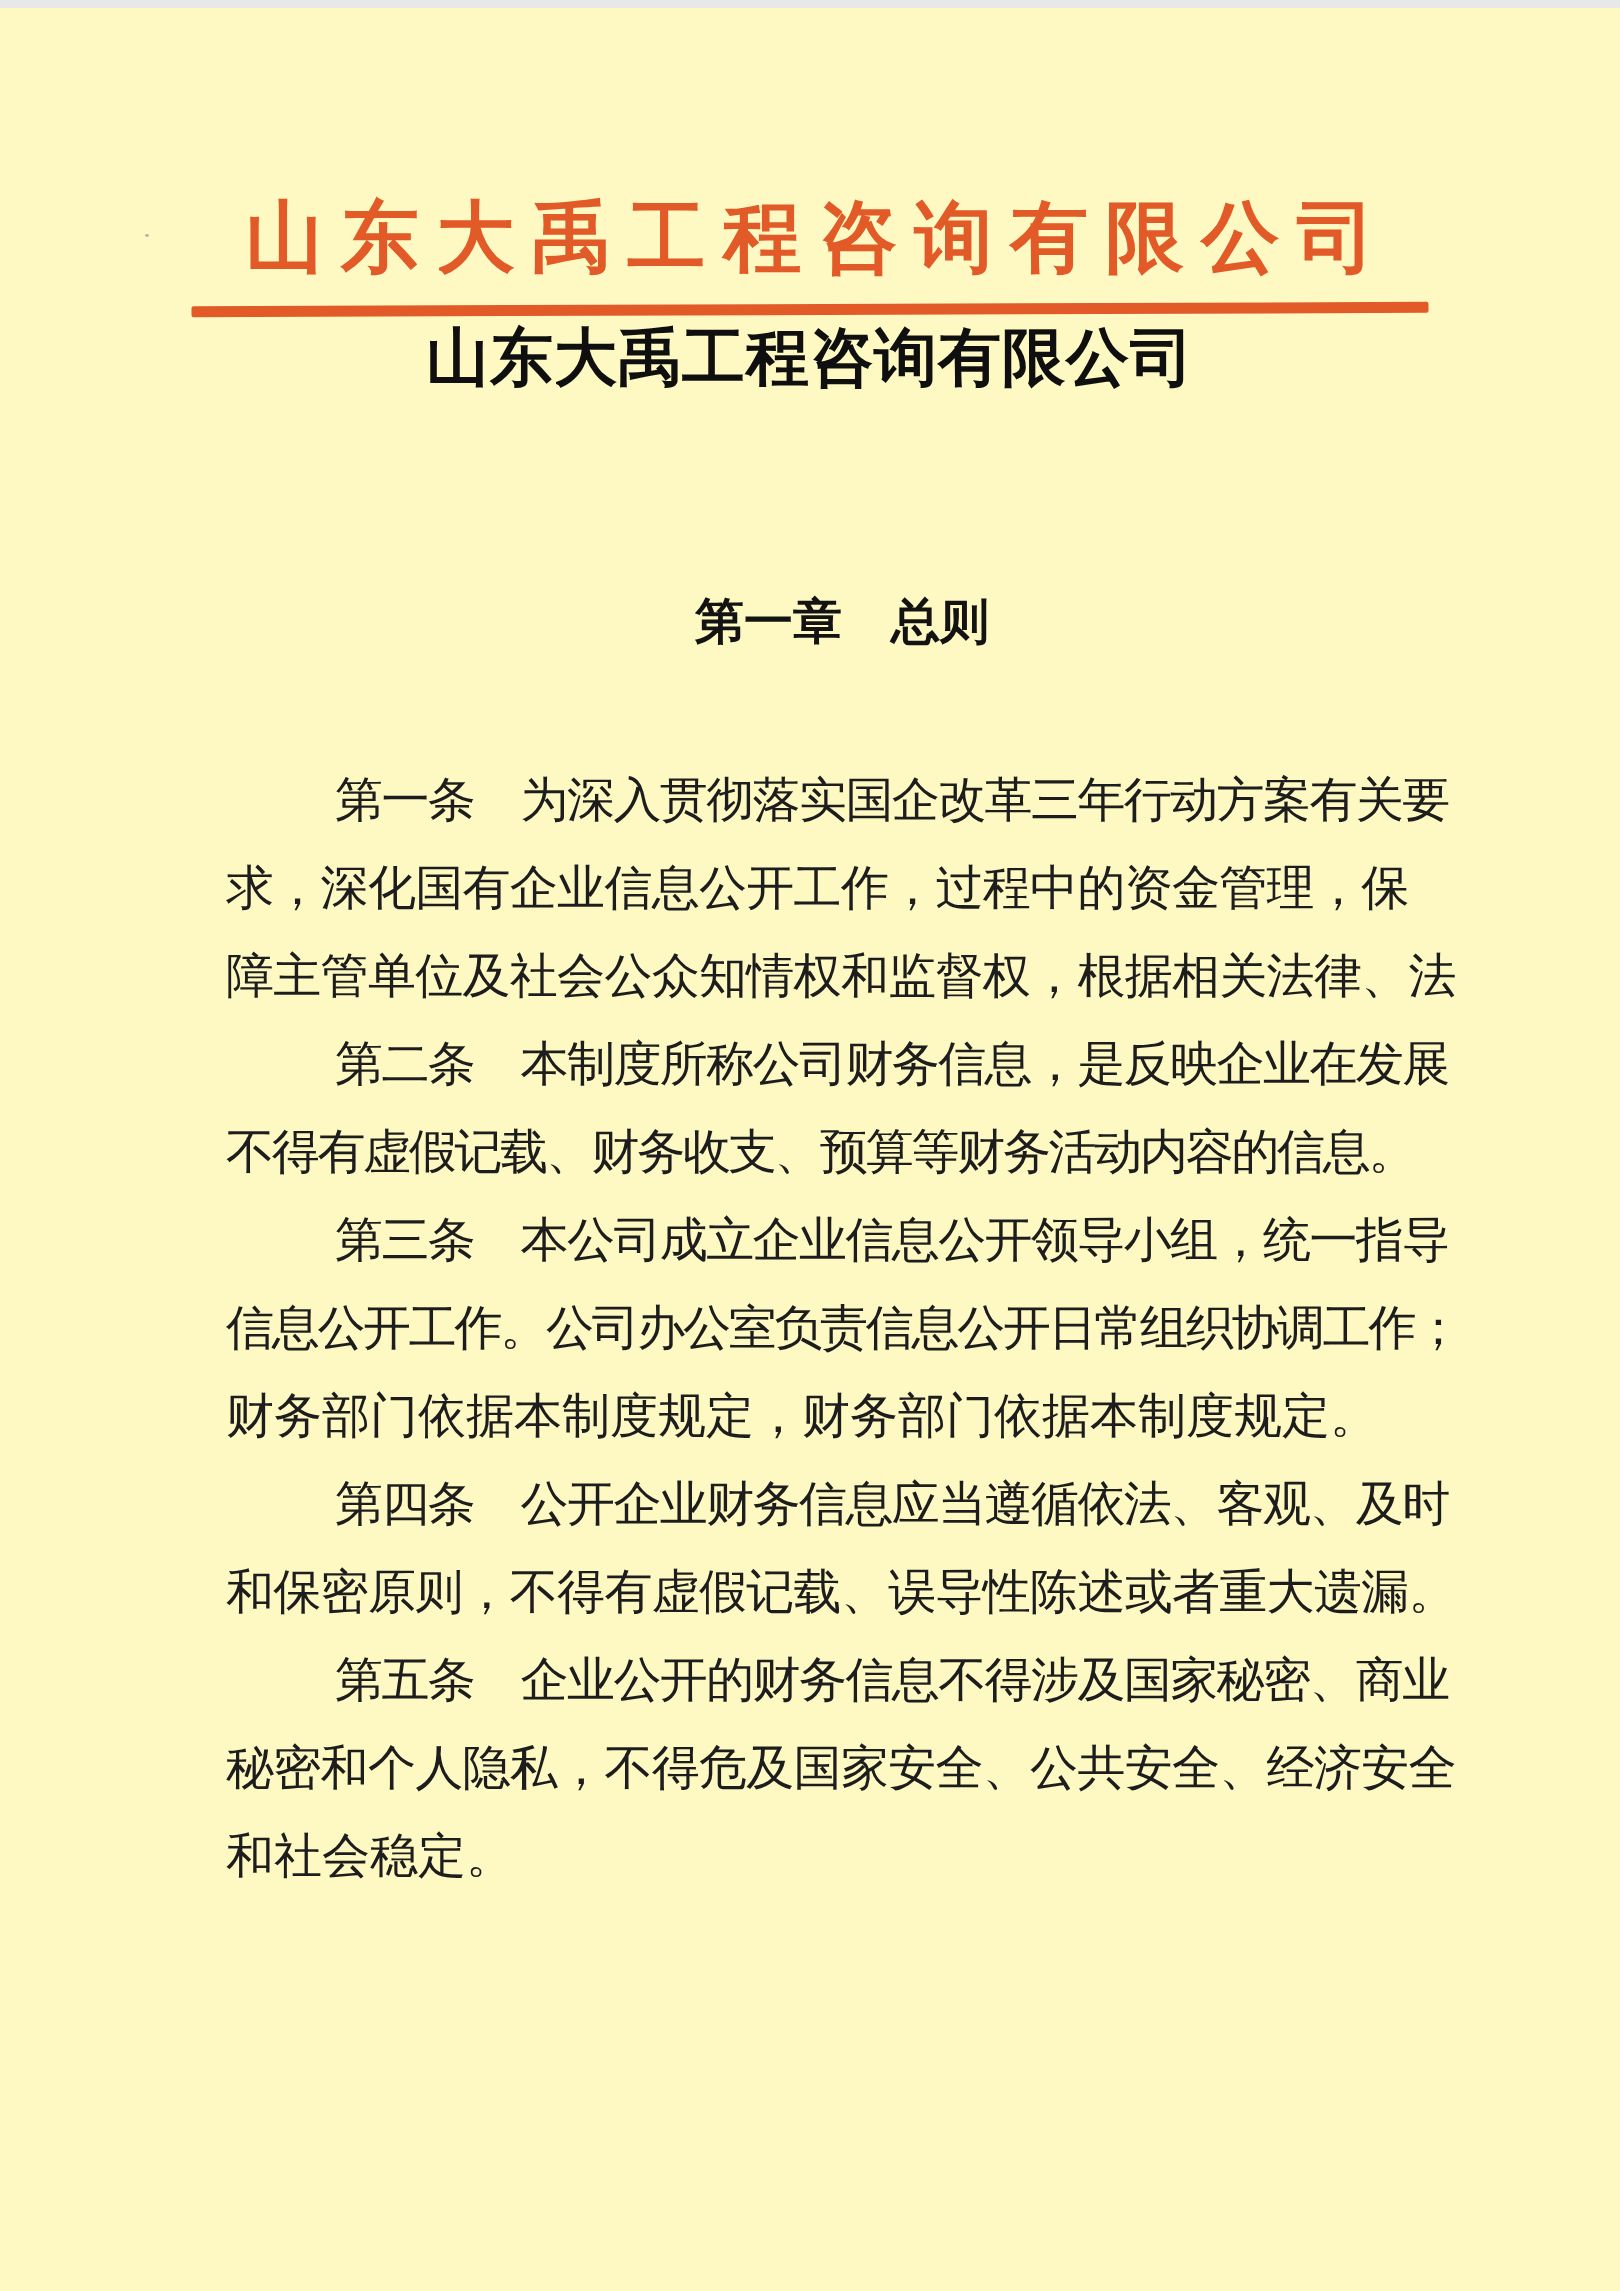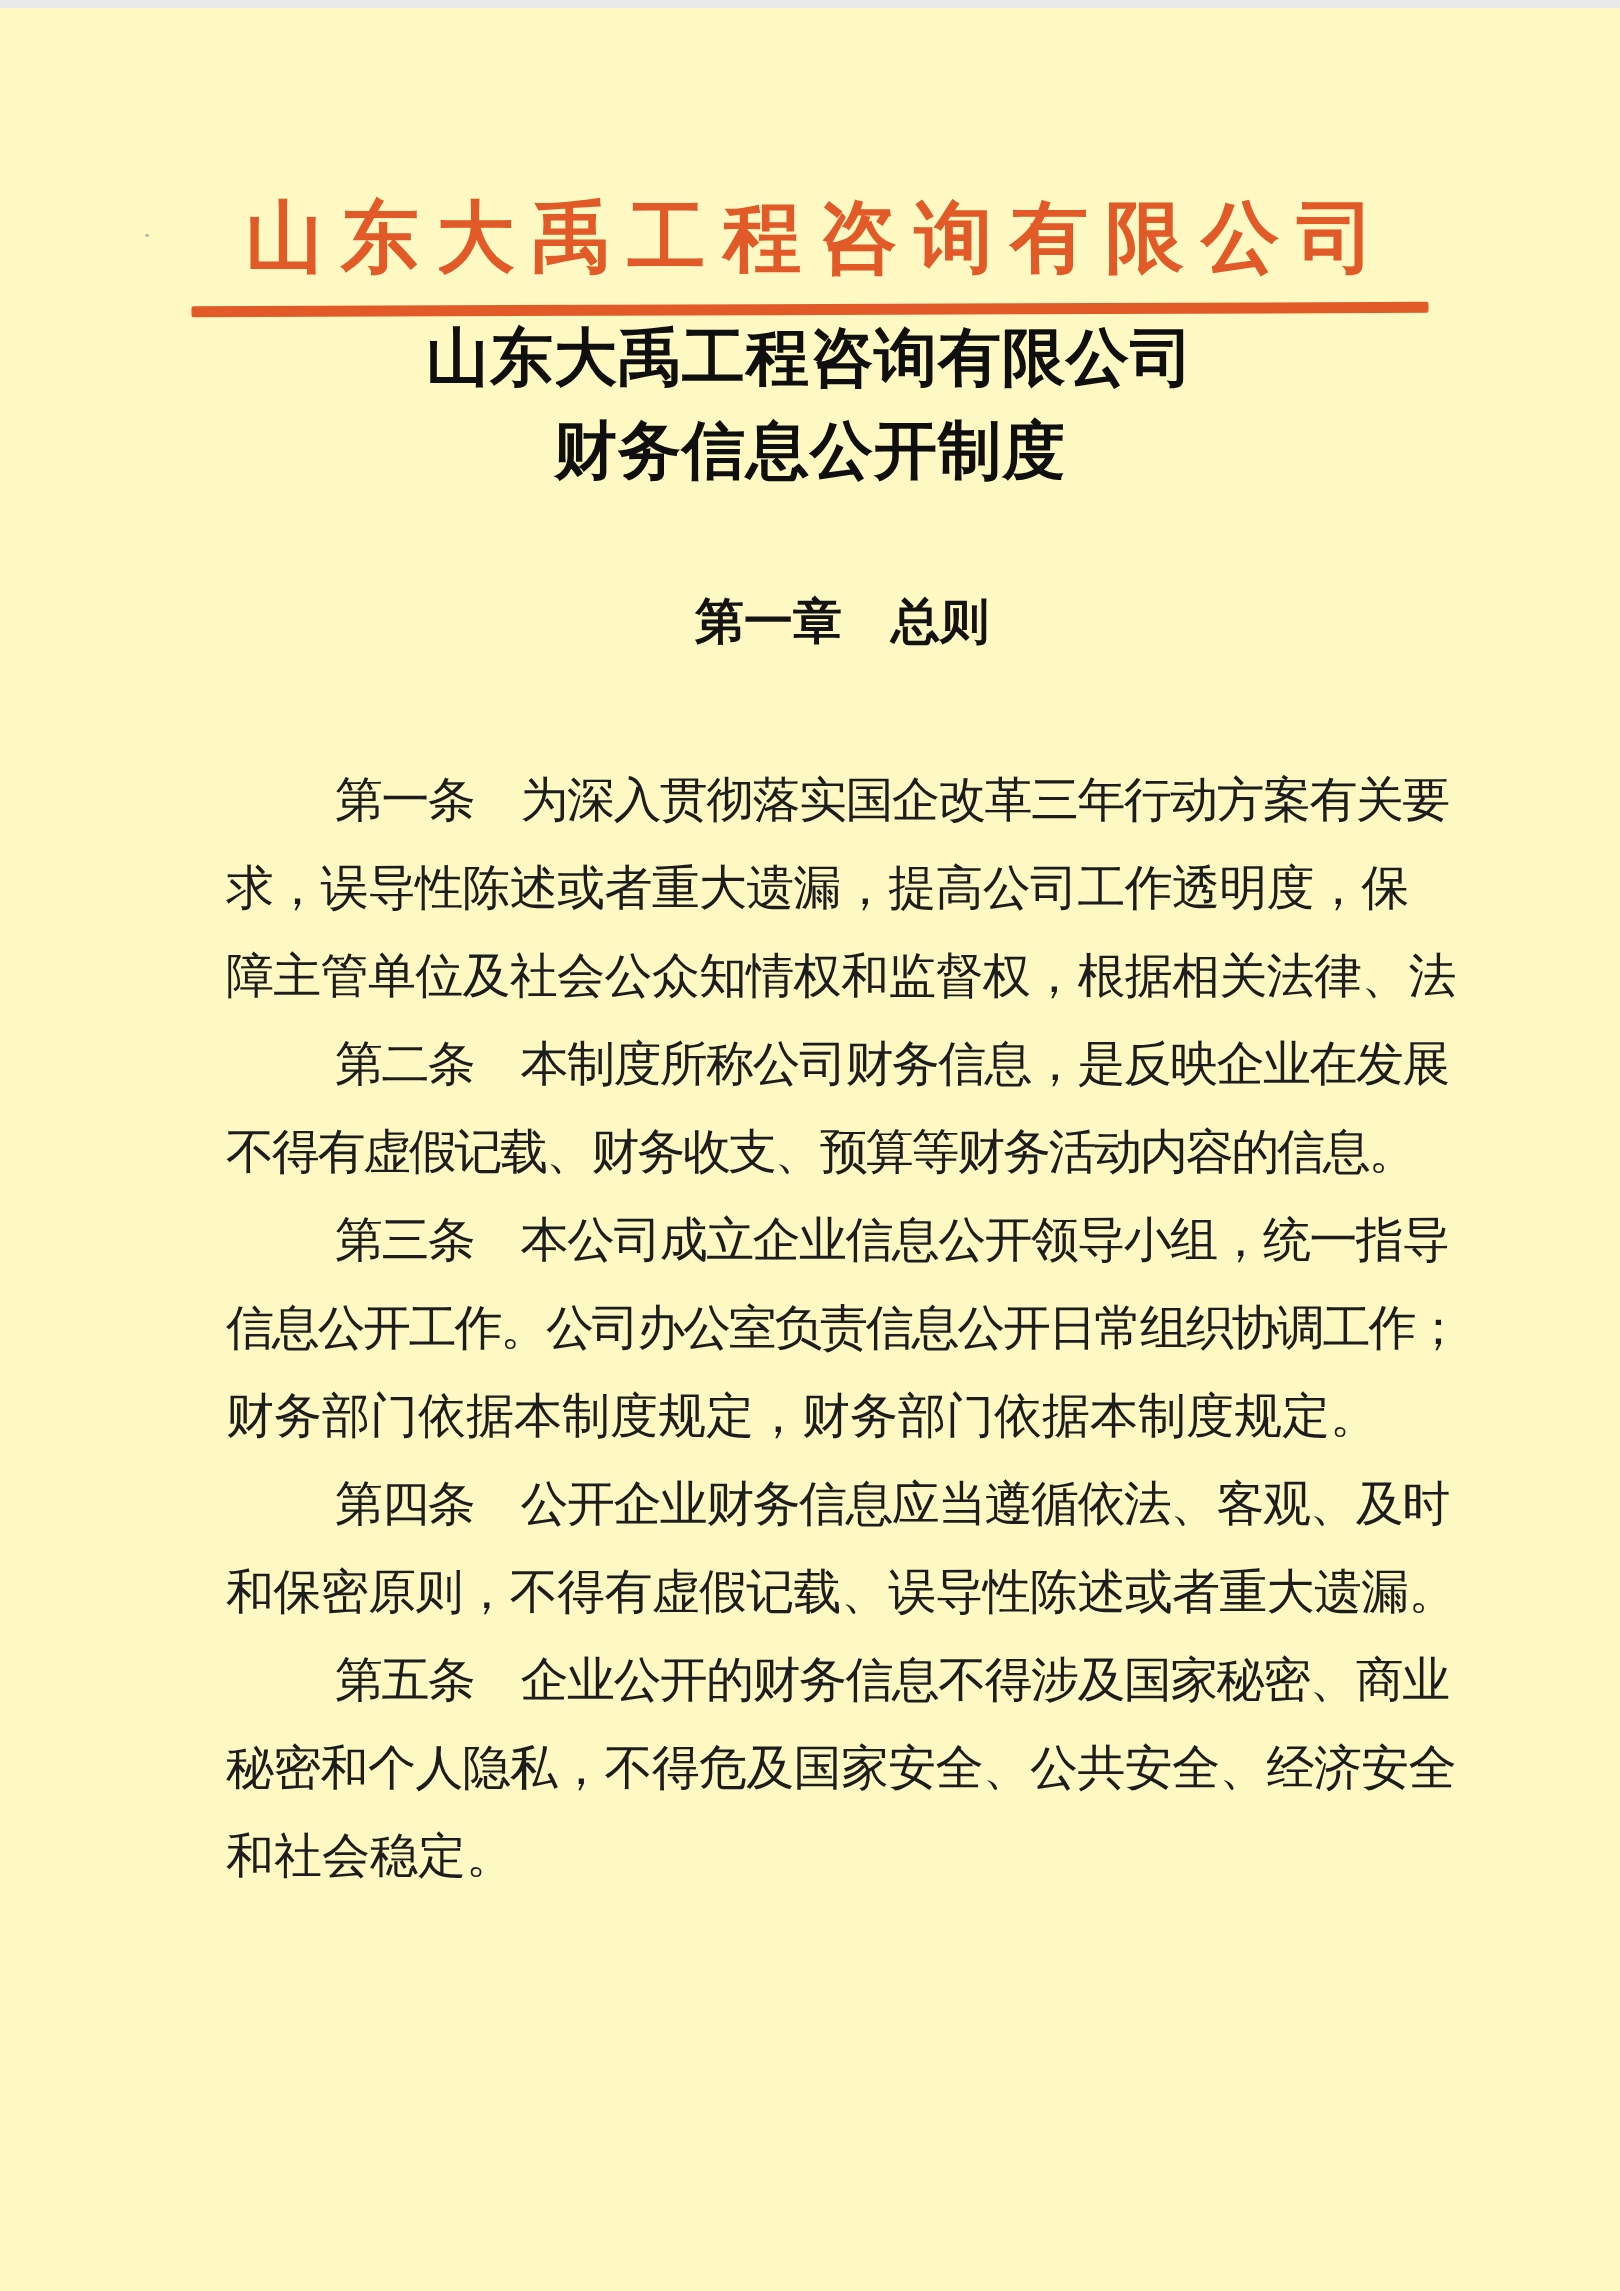--- a/index.html
+++ b/index.html
@@ -103,29 +103,28 @@
 <div class="page">
 
   <div class="speck"></div>
 
   <div class="letterhead" style="color: rgb(225, 90, 39);">山东大禹工程咨询有限公司</div>
 
   <div class="letterhead-rule" style="background-color: rgb(225, 90, 39);"></div>
 
   <h1 class="doc-title">
     <div>山东大禹工程咨询有限公司</div>
-    <div>财务信息公开制度</div>
   </h1>
 
   <h2 class="chapter-heading">第一章　总则</h2>
 
   <div class="doc-body">
       <div>
         <div class="body-line" style="text-indent: 109px; letter-spacing: -1.6px;">第一条　为深入贯彻落实国企改革三年行动方案有关要</div>
-        <div class="body-line" style="letter-spacing: -0.7px;">求，误导性陈述或者重大遗漏，提高公司工作透明度，保</div>
+        <div class="body-line" style="letter-spacing: -0.7px;">求，深化国有企业信息公开工作，过程中的资金管理，保</div>
         <div class="body-line" style="letter-spacing: -0.7px; text-align: right;">障主管单位及社会公众知情权和监督权，根据相关法律、法</div>
       </div>
       <div>
         <div class="body-line" style="text-indent: 109px; letter-spacing: -1.6px;">第二条　本制度所称公司财务信息，是反映企业在发展</div>
         <div class="body-line" style="letter-spacing: -2.3px;">不得有虚假记载、财务收支、预算等财务活动内容的信息。</div>
       </div>
       <div>
         <div class="body-line" style="text-indent: 109px; letter-spacing: -1.6px;">第三条　本公司成立企业信息公开领导小组，统一指导</div>
         <div class="body-line" style="letter-spacing: -2.3px;">信息公开工作。公司办公室负责信息公开日常组织协调工作；</div>
         <div class="body-line">财务部门依据本制度规定，财务部门依据本制度规定。</div>

